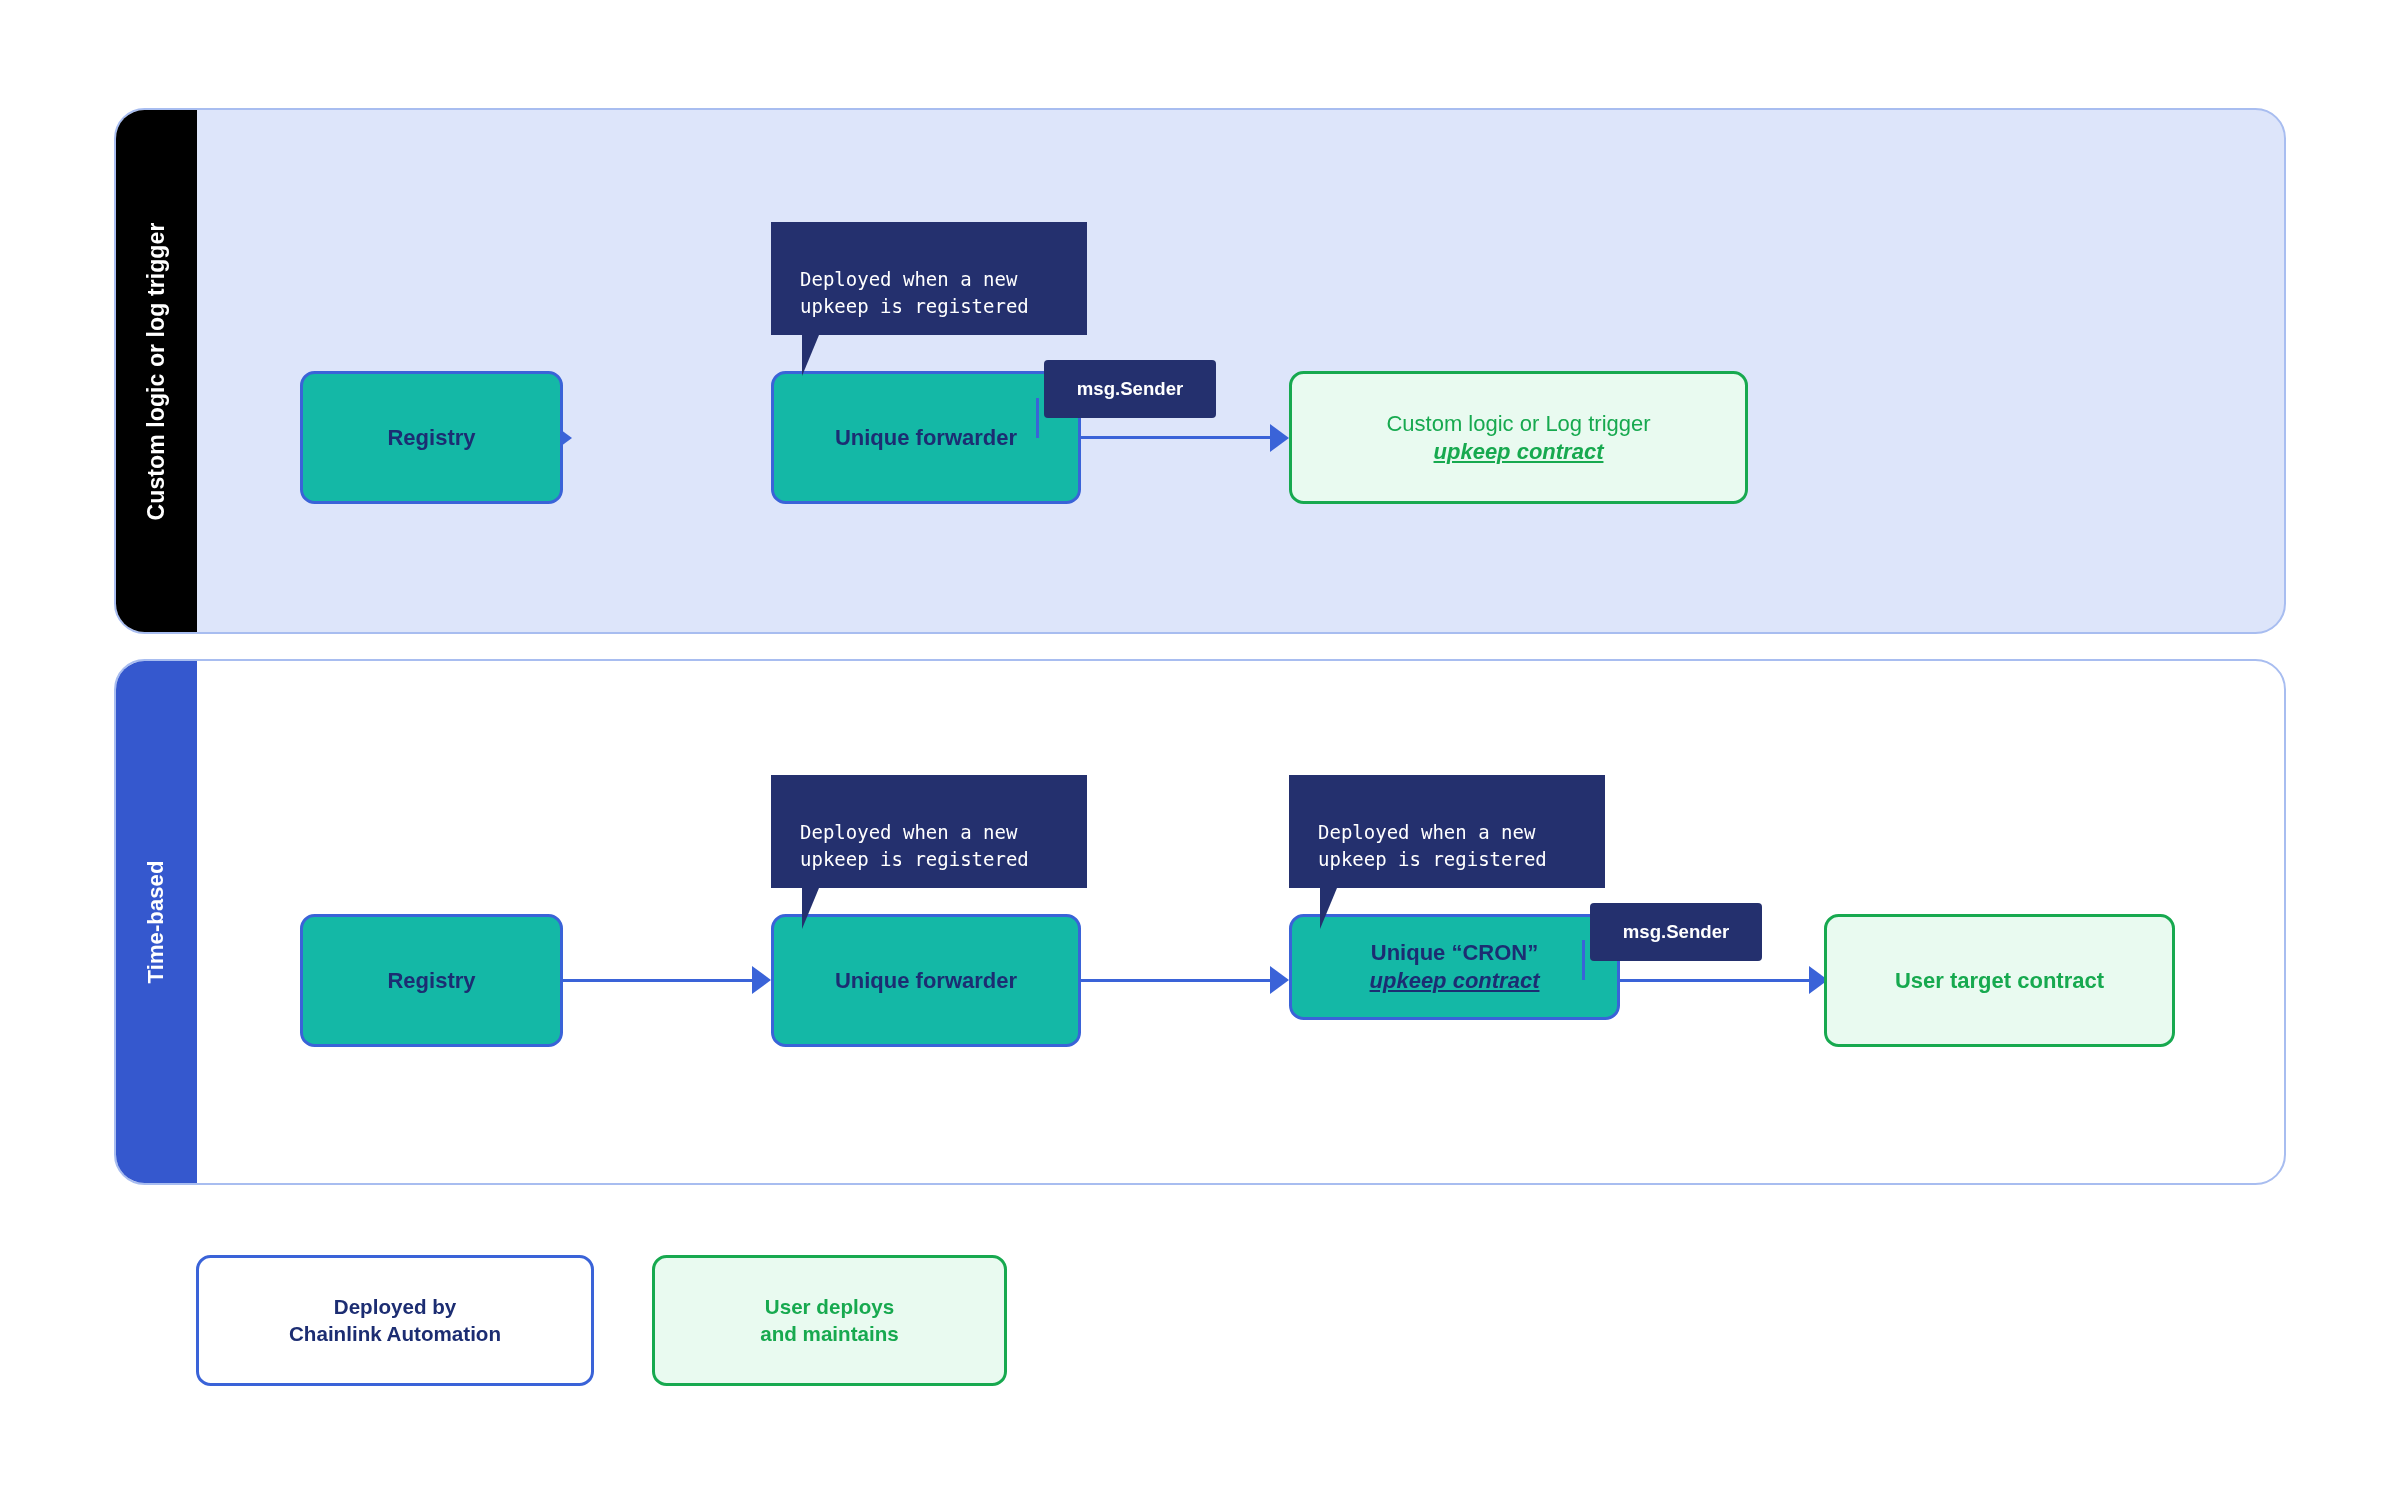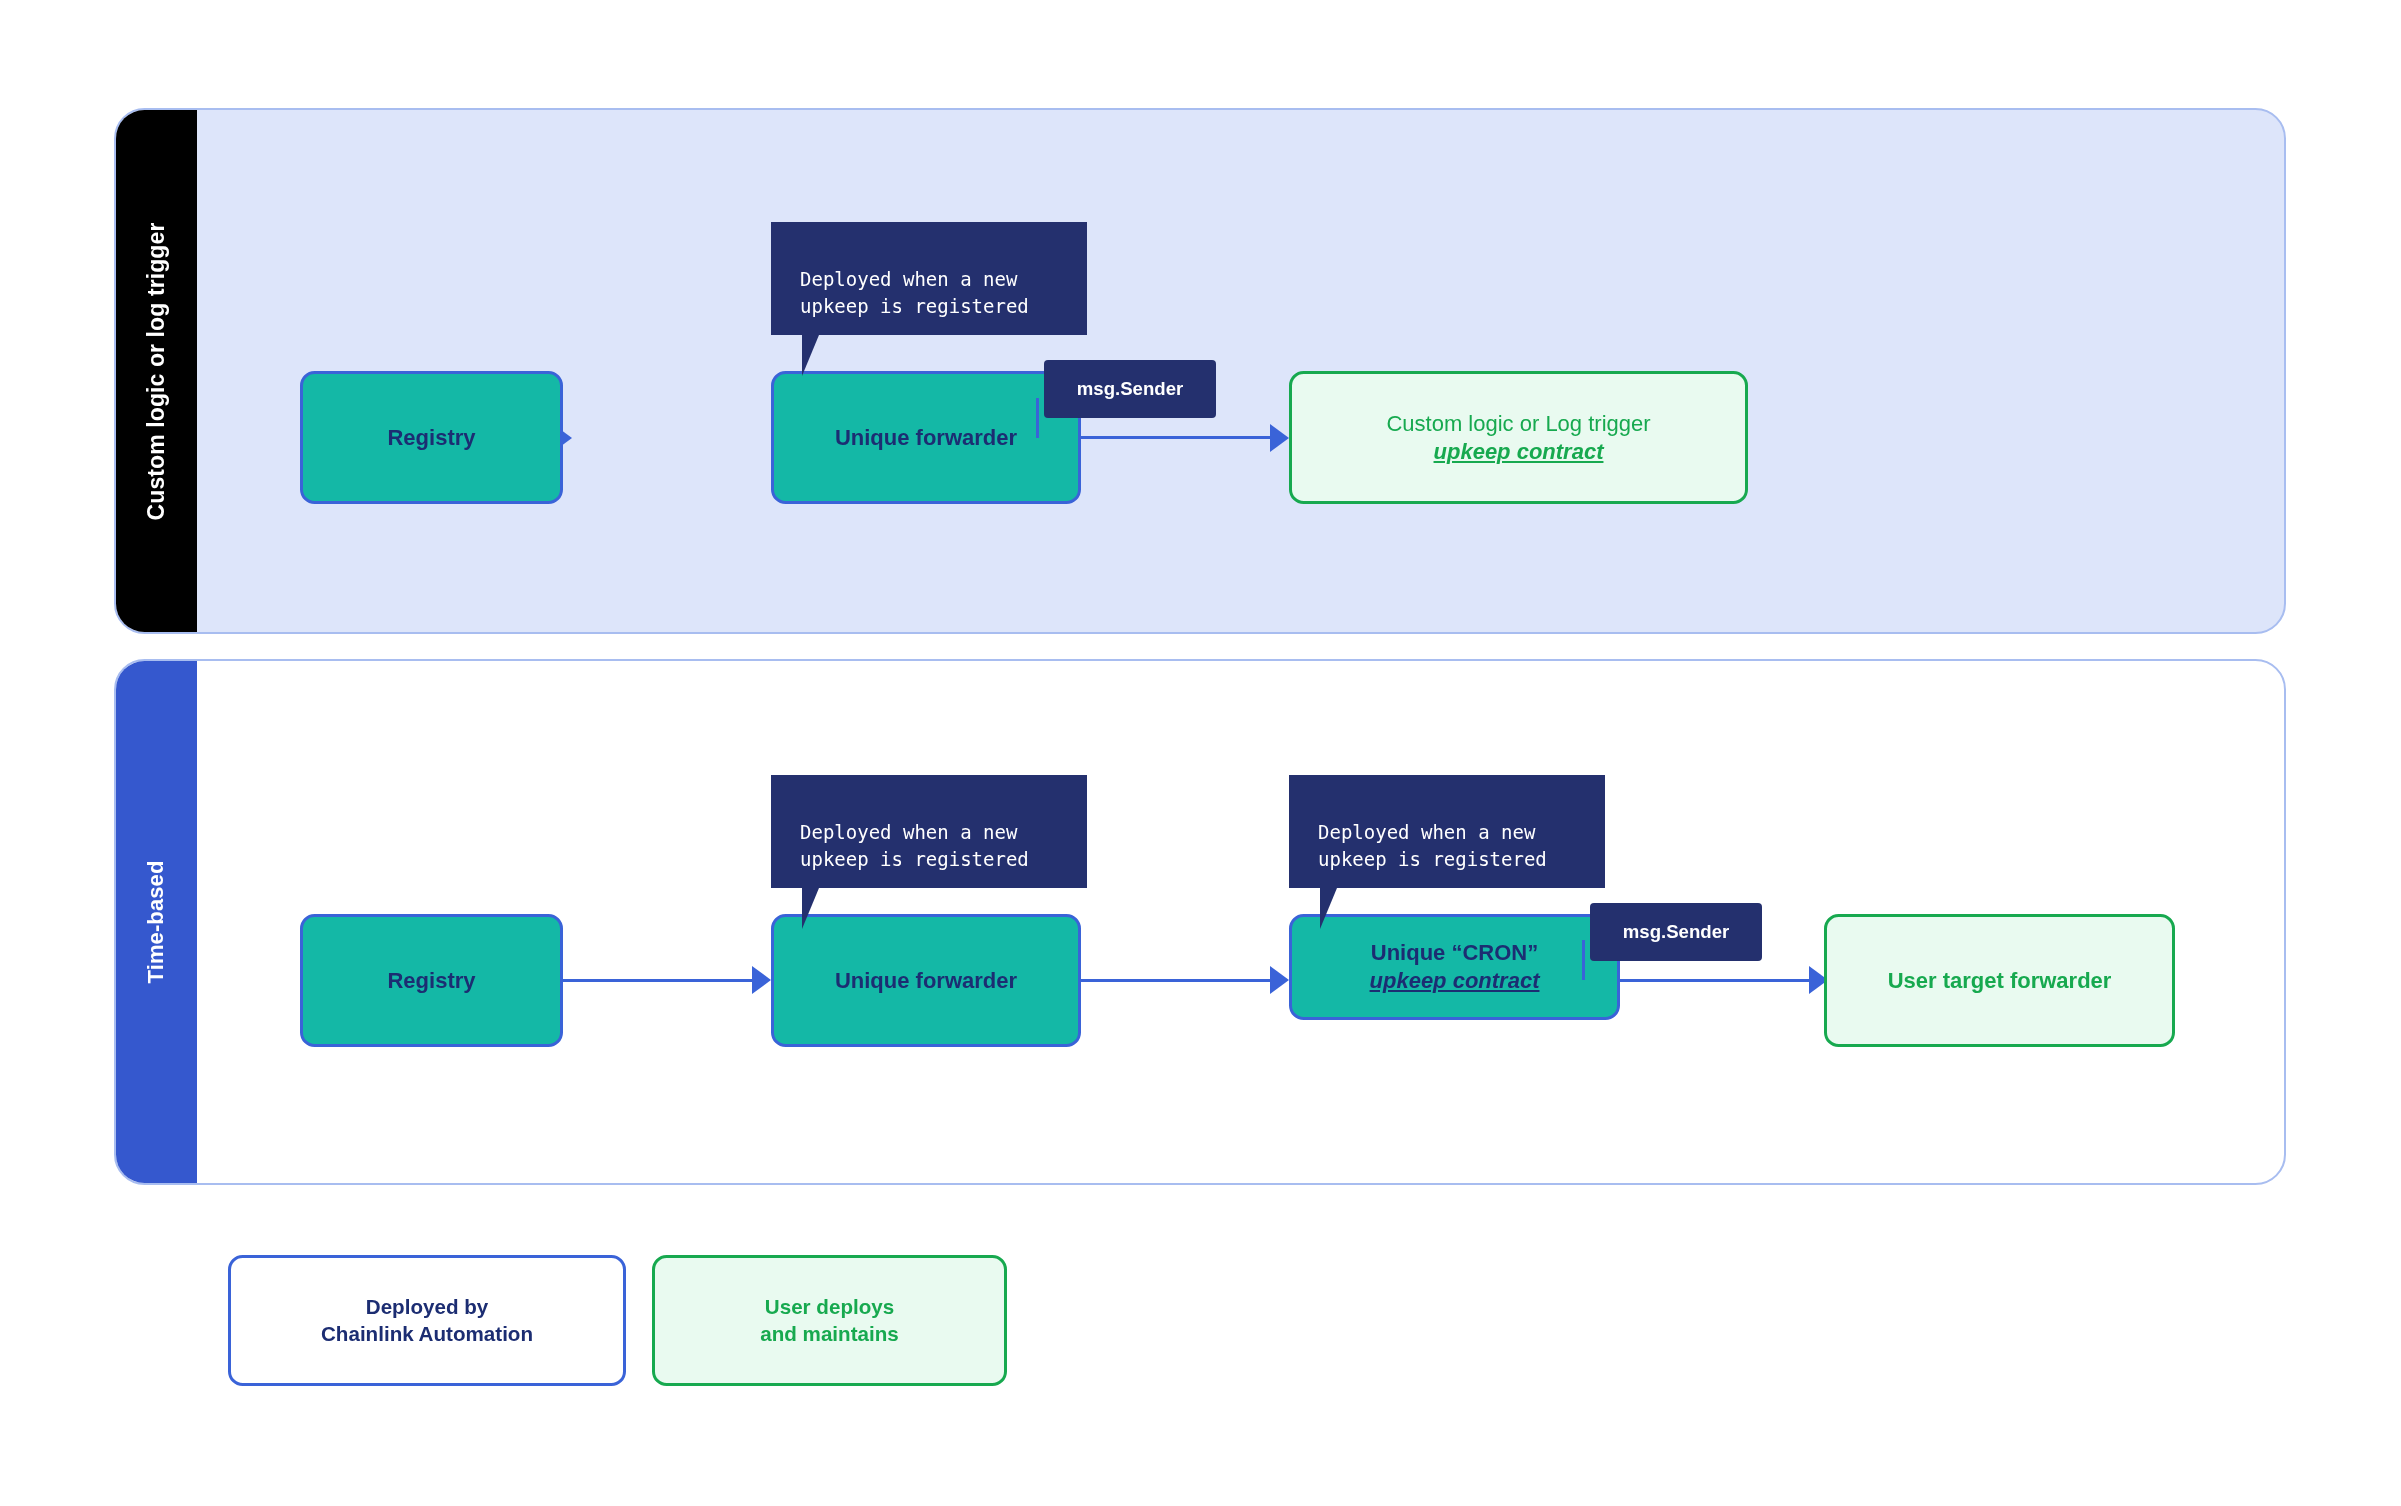--- a/index.html
+++ b/index.html
@@ -160,21 +160,20 @@
     justify-content: center;
     text-align: center;
     line-height: 1.3;
     font-size: 20.6px;
     font-weight: 700;
   }
   .legend-box--blue {
     background: #ffffff;
     border: 3.3px solid #3a63d8;
     color: #1c2d72;
-    margin-left: 32px;
   }
   .legend-box--green {
     background: #e9faf0;
     border: 3.3px solid #17a94f;
     color: #17a94f;
   }
 </style>
 </head>
 <body>
 
@@ -238,21 +237,21 @@
   <div class="node node--blue" style="left:771px; top:914px; width:310px; height:133px;">
     <span class="l1">Unique forwarder</span>
   </div>
 
   <div class="node node--blue" style="left:1289px; top:914px; width:331px; height:106px;">
     <span class="l1">Unique “CRON”</span>
     <span class="l2">upkeep contract</span>
   </div>
 
   <div class="node node--green" style="left:1824px; top:914px; width:351px; height:133px;">
-    <span class="l1">User target forwarder</span>
+    <span class="l1">User target contract</span>
   </div>
 
   <div class="tooltip" style="left:771px; top:775px; width:316px; height:113px;">
     <span>Deployed when a new
 upkeep is registered</span>
     <span class="tail"></span>
   </div>
 
   <div class="tooltip" style="left:1289px; top:775px; width:316px; height:113px;">
     <span>Deployed when a new

